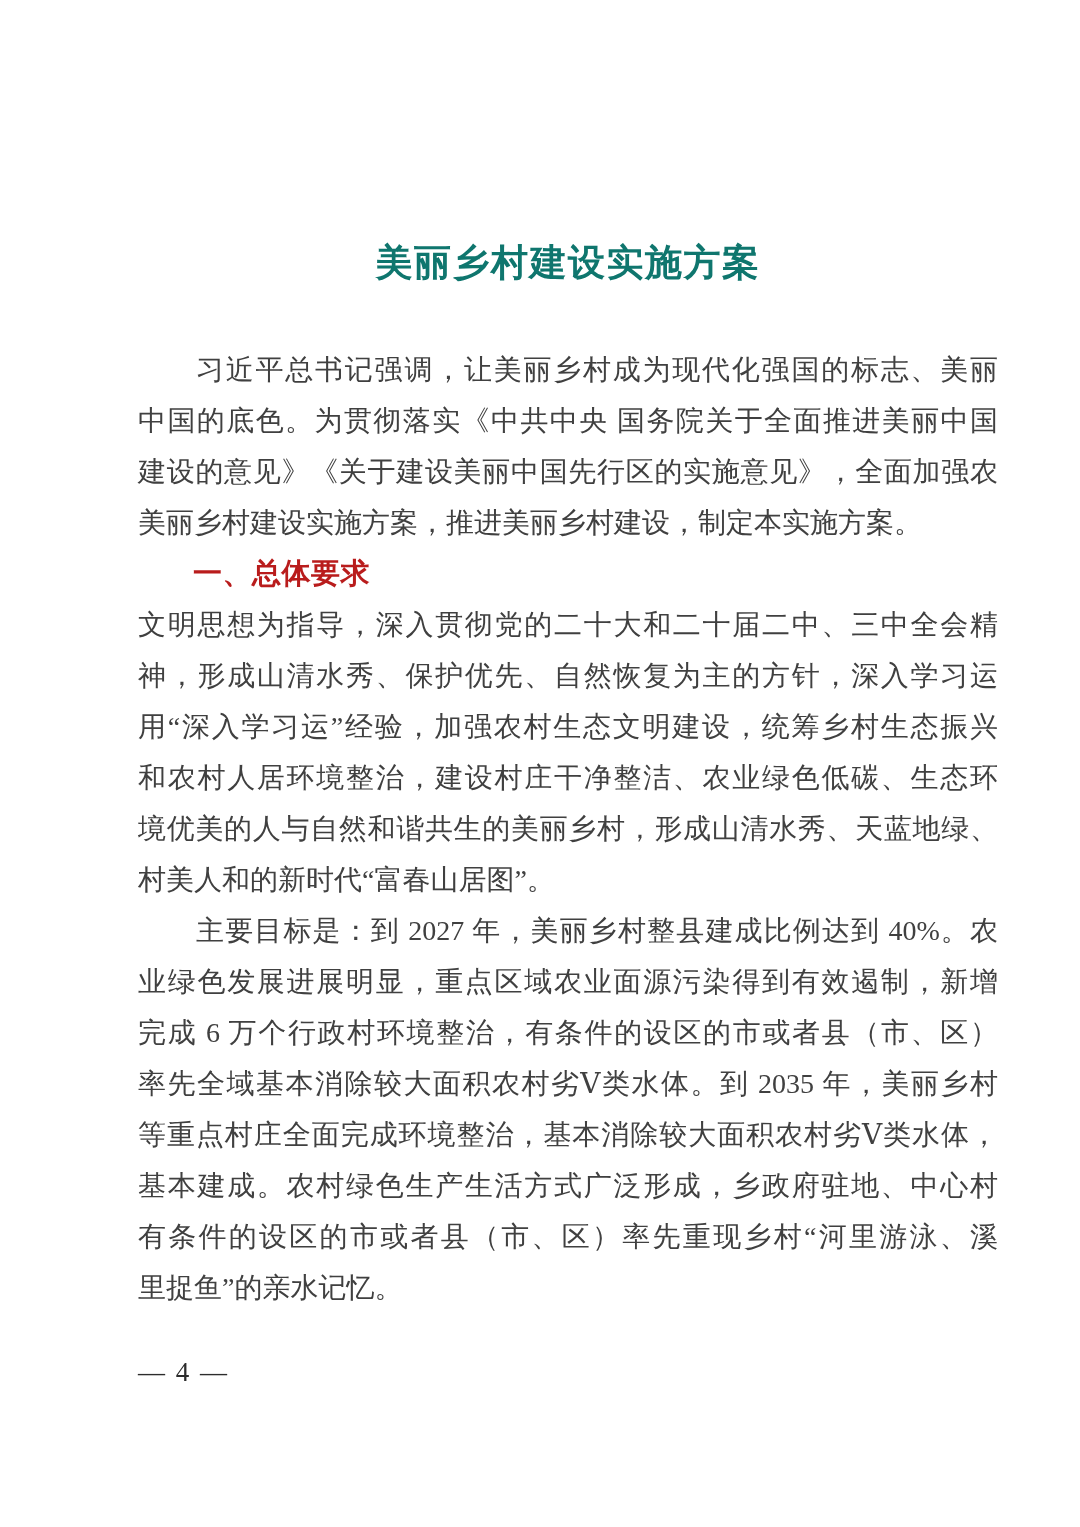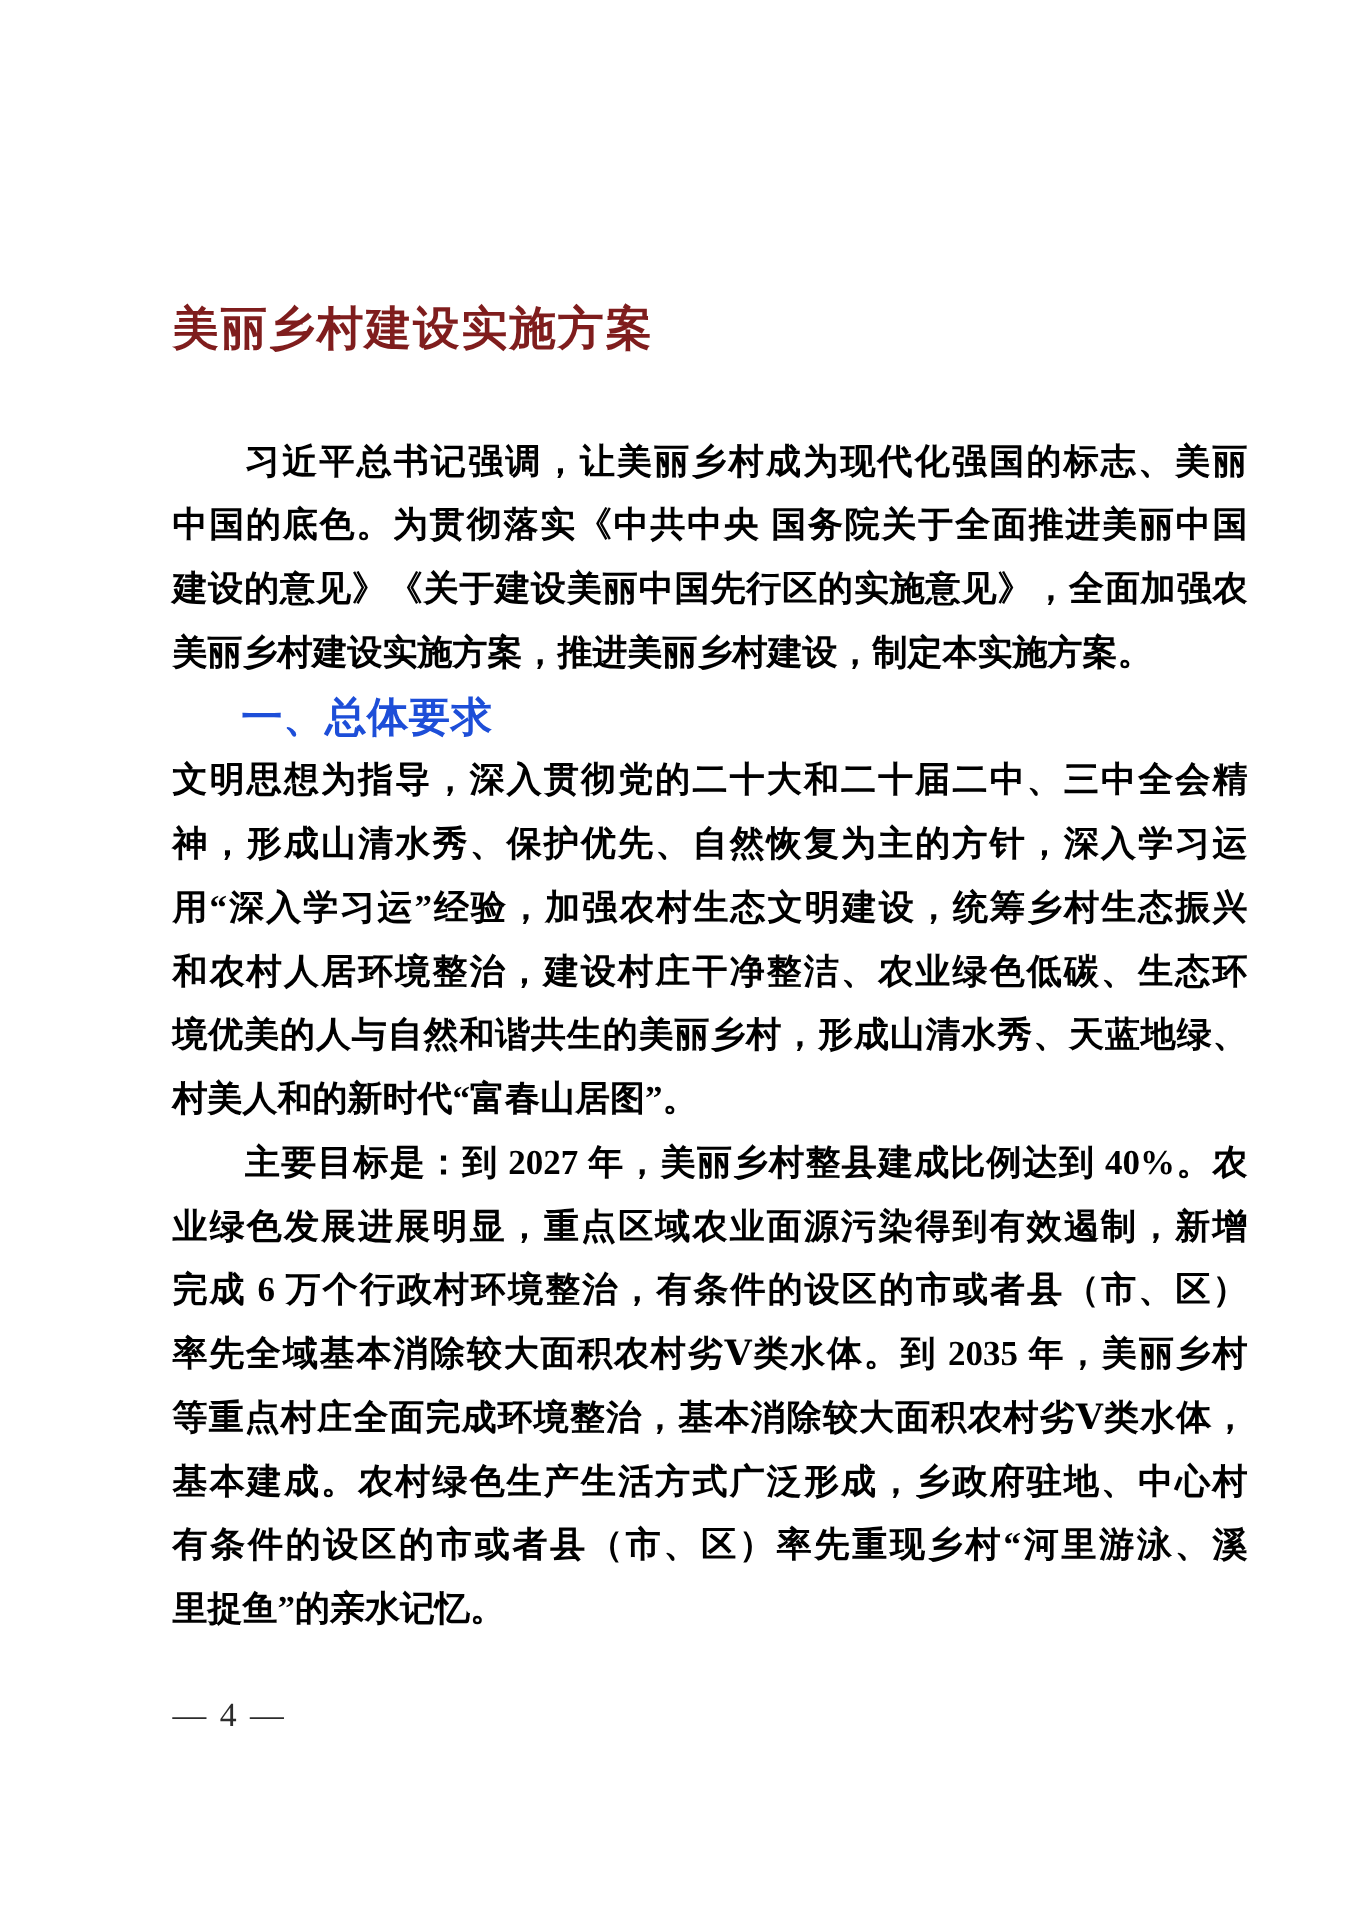--- a/index.html
+++ b/index.html
@@ -18,58 +18,57 @@
   .doc {
     position: absolute;
     left: 138px;
     top: 0;
     width: 860px;
   }
   .doc-title {
     margin-top: 240px;
     height: 46px;
     line-height: 46px;
-    text-align: left;
+    text-align: center;
     font-family: "Liberation Sans", "DejaVu Sans", sans-serif;
     font-weight: bold;
     font-size: 37px;
     letter-spacing: 1.5px;
-    color: #7f1d1d;
+    color: #0f766e;
     white-space: nowrap;
   }
   .body-block {
     margin-top: 58px;
   }
   .line {
     height: 51px;
     line-height: 51px;
     font-size: 28px;
-    color: #000000;
+    color: #404040;
     text-align: justify;
     white-space: nowrap;
     overflow: visible;
-    font-weight: bold;
   }
   .line.fill {
     text-align-last: justify;
   }
   .line.end {
     text-align-last: left;
   }
   .line.first {
     text-indent: 58px;
   }
   .heading {
     height: 51px;
     line-height: 51px;
     font-family: "Liberation Sans", "DejaVu Sans", sans-serif;
     font-weight: bold;
-    font-size: 33px;
+    font-size: 29px;
     letter-spacing: 0.5px;
-    color: #1d4ed8;
+    color: #b91c1c;
     text-indent: 55px;
     text-align-last: left;
     white-space: nowrap;
   }
   .page-number {
     position: absolute;
     left: 138px;
     top: 1356px;
     height: 32px;
     line-height: 32px;

